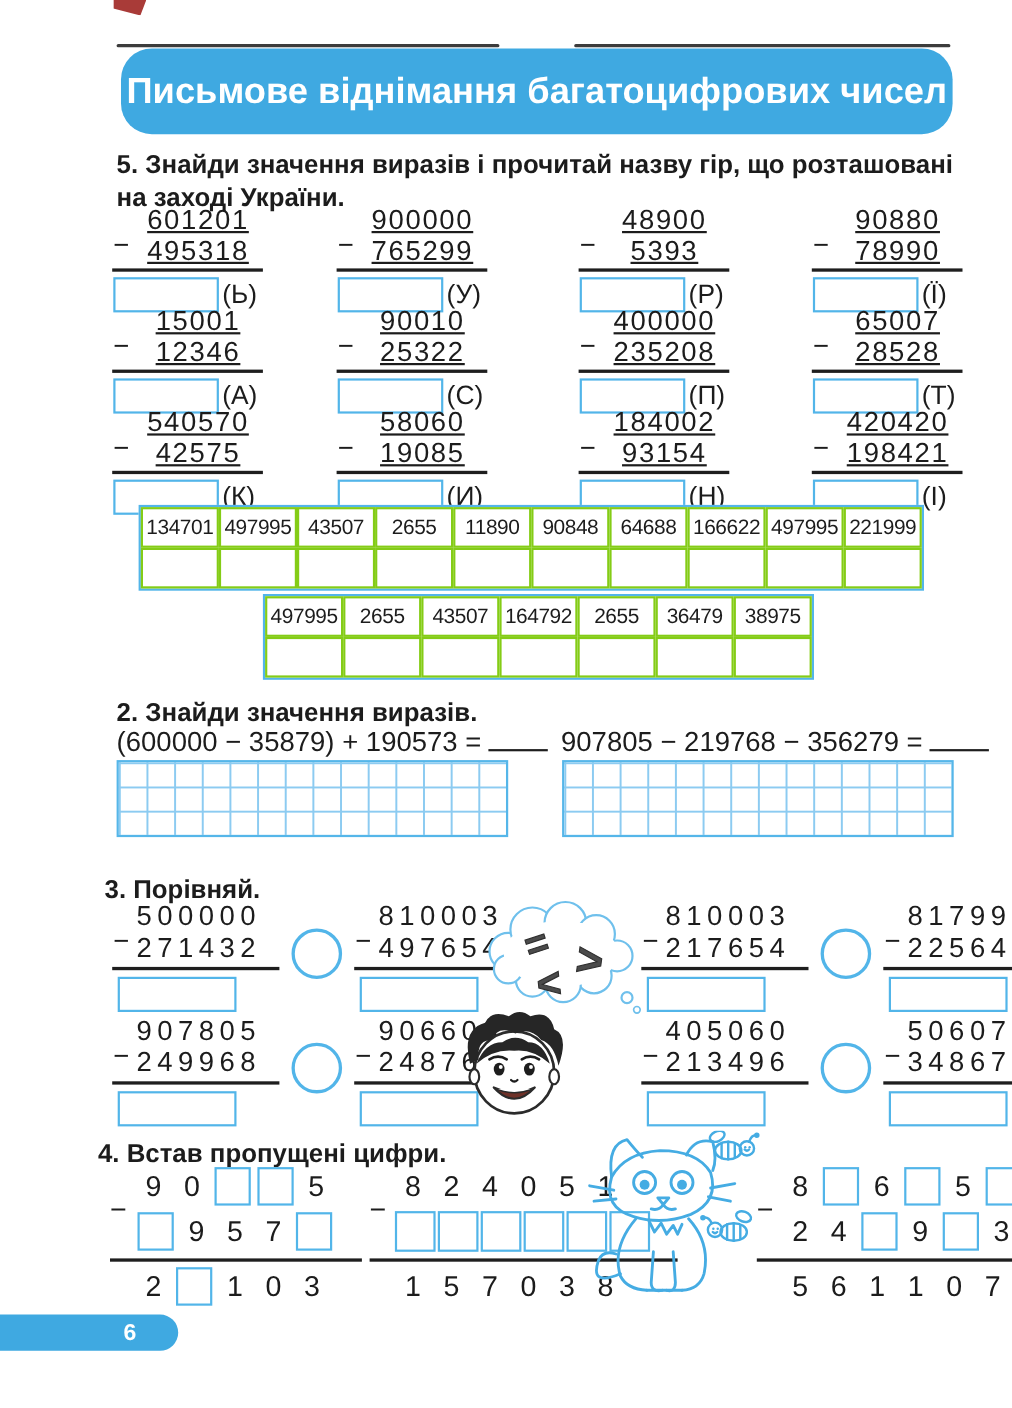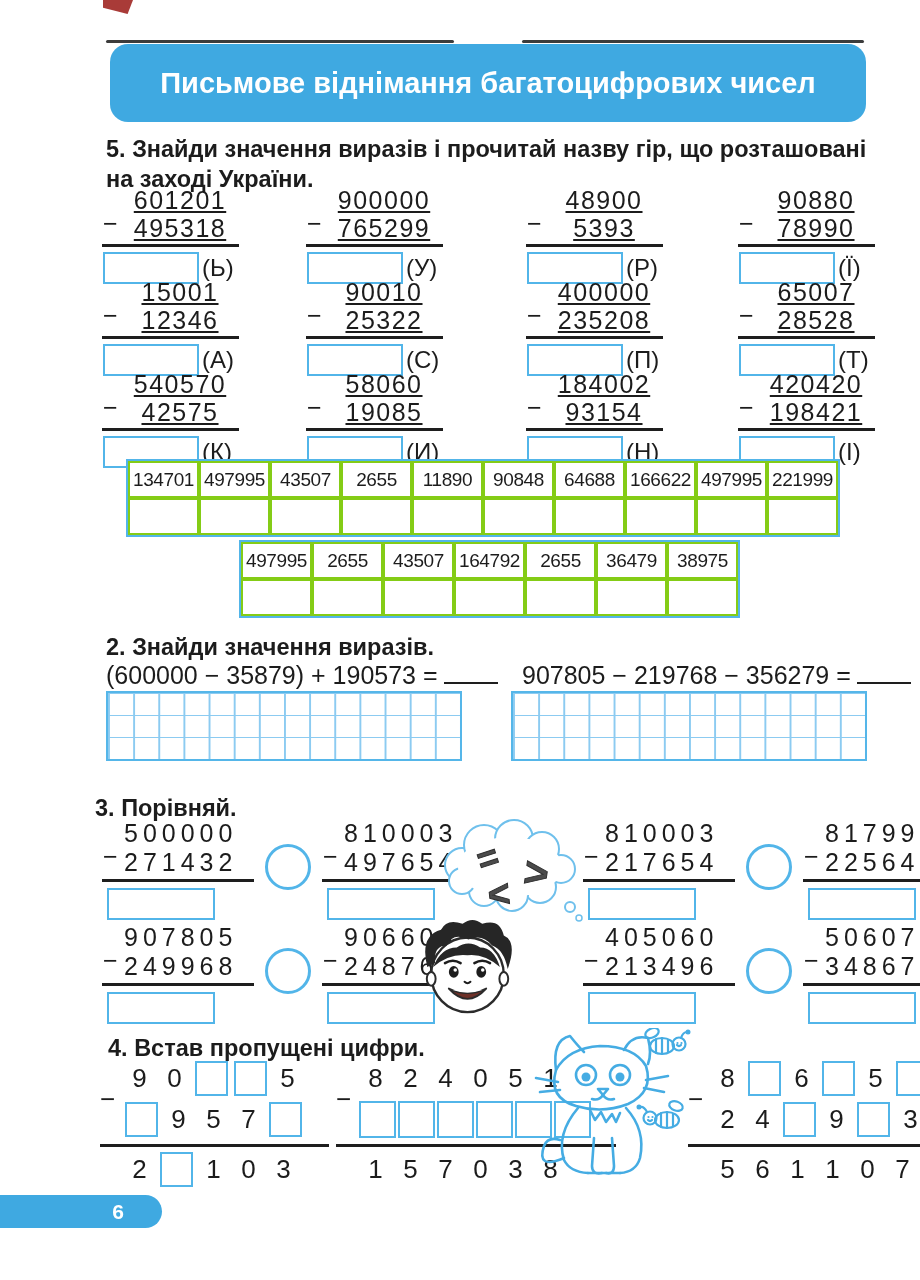--- a/index.html
+++ b/index.html
@@ -7,46 +7,46 @@
     width:920px;height:1280px;position:relative;background:#ffffff;
     font-family:"Liberation Sans", sans-serif;color:#1c1c1c;overflow:hidden;
   }
   
   .corner-mark{position:absolute;left:103px;top:0;width:30px;height:14px;background:#a93b38;
     clip-path:polygon(0 0,100% 0,82% 100%,0 55%);}
   .scanline{position:absolute;top:40px;height:3px;background:#3c3c3c;border-radius:2px;}
   .sl1{left:106px;width:348px;} .sl2{left:522px;width:342px;}
   
   .banner{position:absolute;left:110px;top:44px;width:756px;height:78px;background:#3fa9e1;
-    border-radius:18px;color:#fff;font-weight:bold;font-size:29px;text-align:center;
+    border-radius:28px;color:#fff;font-weight:bold;font-size:33px;text-align:center;
     display:flex;flex-direction:column;justify-content:center;line-height:1.32;}
   
   .task-head{position:absolute;font-weight:bold;font-size:23.5px;line-height:1.28;}
   .t1-head{left:106px;top:134px;width:776px;}
   .t2-head{left:106px;top:632px;}
   .t3-head{left:95px;top:793px;}
-  .t4-head{left:108px;top:1033px;}
+  .t4-head{left:89px;top:1033px;}
   
   .probs{position:absolute;left:102px;top:186px;width:800px;display:grid;
     grid-template-columns:204px 220px 212px auto;grid-auto-rows:92px;}
   .stack{position:relative;display:inline-block;border-bottom:3px solid #1e1e1e;padding:0 5px 2px 24px;}
   .minus{position:absolute;left:1px;top:23px;font-size:25px;}
   .m,.s{font-size:25px;letter-spacing:1.5px;text-align:center;line-height:1.12;min-width:108px;white-space:nowrap;text-decoration:underline;}
   .ansrow{display:flex;align-items:center;gap:3px;margin-top:5px;margin-left:1px;}
   .abox{width:92px;height:28px;border:2px solid #52b5e9;background:#fff;}
   .letter{font-size:24px;}
   
   .tbl{position:absolute;display:grid;border:2px solid #52b5e9;background:#fff;}
   .tbl1{left:126px;top:459px;grid-template-columns:repeat(10,71px);}
   .tbl2{left:239px;top:540px;grid-template-columns:repeat(7,71px);}
   .tc{border:2px solid #84cc16;height:33px;display:flex;align-items:center;justify-content:center;
     font-size:19px;letter-spacing:-0.4px;}
   
   .expr{position:absolute;top:661px;font-size:25px;white-space:nowrap;}
-  .e1{left:106px;} .e2{left:510px;margin-left:12px;}
+  .e1{left:106px;} .e2{left:510px;}
   .blank{display:inline-block;width:54px;height:4px;border-bottom:2.5px solid #1e1e1e;margin-left:6px;}
   .gb{position:absolute;top:691px;width:352px;height:66px;border:2px solid #55b6e9;background:
     linear-gradient(to right,#8ccbf1 1.5px,transparent 1.5px),
     linear-gradient(to bottom,#8ccbf1 1.5px,transparent 1.5px);
     background-size:25.15px 22px;}
   .g1{left:106px;} .g2{left:511px;}
   
   .pair{position:absolute;display:flex;align-items:flex-start;gap:11px;}
   .p11{left:102px;top:819px;} .p12{left:583px;top:819px;}
   .p21{left:102px;top:923px;} .p22{left:583px;top:923px;}

